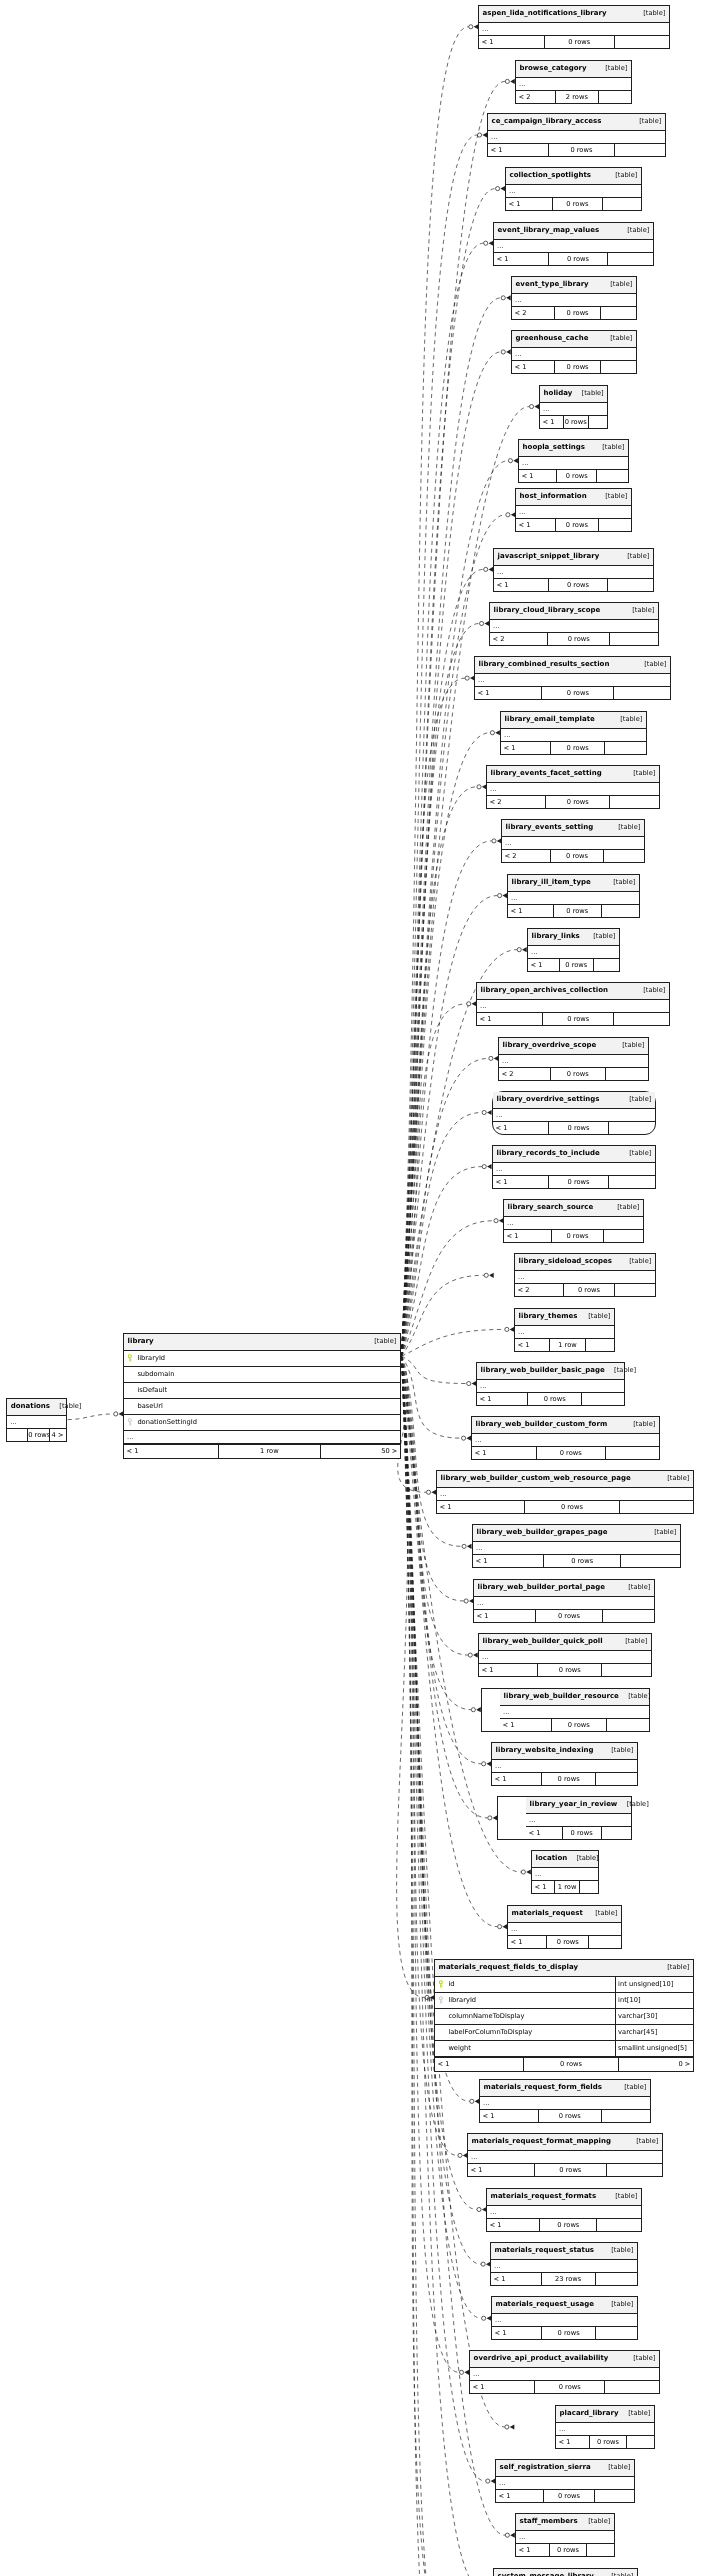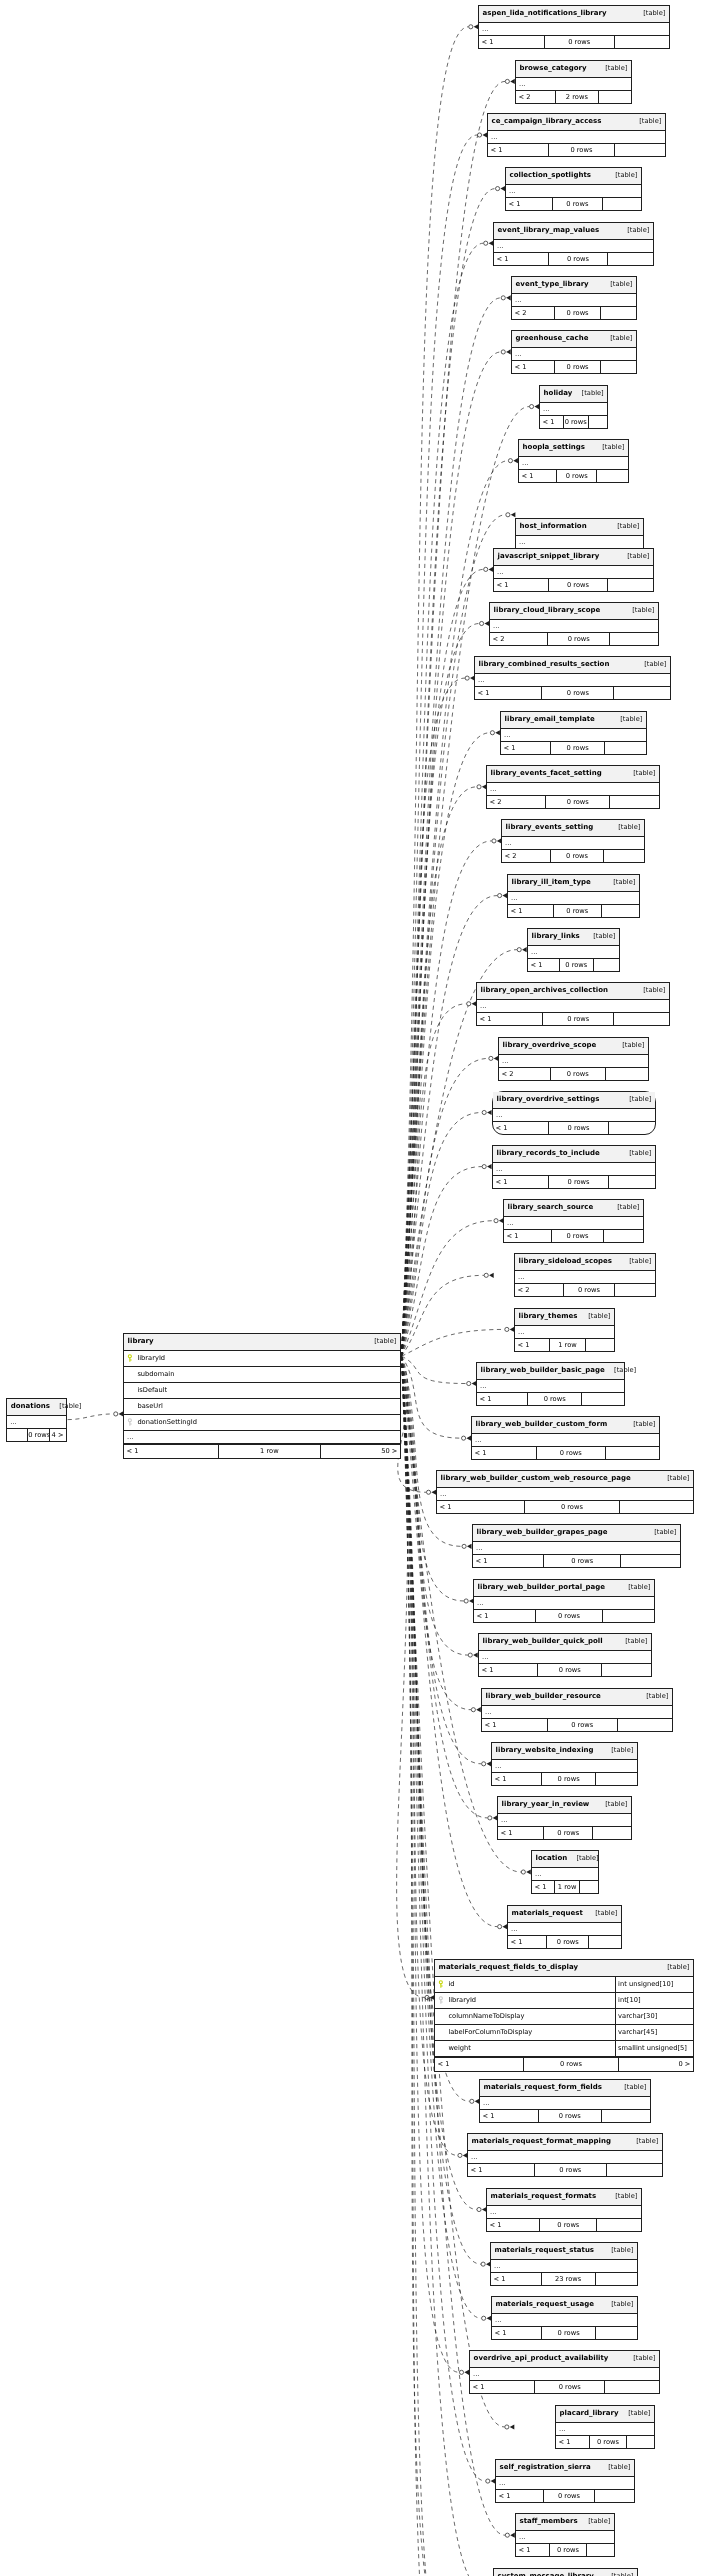--- a/index.html
+++ b/index.html
@@ -474,21 +474,21 @@
           <span class="tname">hoopla_settings</span>
           <span class="ttag">[table]</span>
         </div>
         <div class="ellipsis-row">...</div>
         <div class="tfoot">
           <span class="fcell in">&lt; 1</span>
           <span class="fcell rows">0 rows</span>
           <span class="fcell out"></span>
         </div>
       </div>
-      <div class="tbox" style="left: 515px; top: 518px; width: 129px;">
+      <div class="tbox" style="left: 515px; top: 488px; width: 117px;">
         <div class="thead">
           <span class="tname">host_information</span>
           <span class="ttag">[table]</span>
         </div>
         <div class="ellipsis-row">...</div>
         <div class="tfoot">
           <span class="fcell in">&lt; 1</span>
           <span class="fcell rows">0 rows</span>
           <span class="fcell out"></span>
         </div>
@@ -738,21 +738,21 @@
           <span class="tname">library_web_builder_quick_poll</span>
           <span class="ttag">[table]</span>
         </div>
         <div class="ellipsis-row">...</div>
         <div class="tfoot">
           <span class="fcell in">&lt; 1</span>
           <span class="fcell rows">0 rows</span>
           <span class="fcell out"></span>
         </div>
       </div>
-      <div class="tbox" style="left: 481px; top: 1688px; width: 192px;">
+      <div class="tbox" style="left: 481px; top: 1688px; width: 169px; padding-left: 18px;">
         <div class="thead">
           <span class="tname">library_web_builder_resource</span>
           <span class="ttag">[table]</span>
         </div>
         <div class="ellipsis-row">...</div>
         <div class="tfoot">
           <span class="fcell in">&lt; 1</span>
           <span class="fcell rows">0 rows</span>
           <span class="fcell out"></span>
         </div>
@@ -762,21 +762,21 @@
           <span class="tname">library_website_indexing</span>
           <span class="ttag">[table]</span>
         </div>
         <div class="ellipsis-row">...</div>
         <div class="tfoot">
           <span class="fcell in">&lt; 1</span>
           <span class="fcell rows">0 rows</span>
           <span class="fcell out"></span>
         </div>
       </div>
-      <div class="tbox" style="left: 497px; top: 1796px; width: 135px;">
+      <div class="tbox" style="left: 497px; top: 1796px; width: 135px; padding-left: 28px;">
         <div class="thead">
           <span class="tname">library_year_in_review</span>
           <span class="ttag">[table]</span>
         </div>
         <div class="ellipsis-row">...</div>
         <div class="tfoot">
           <span class="fcell in">&lt; 1</span>
           <span class="fcell rows">0 rows</span>
           <span class="fcell out"></span>
         </div>

